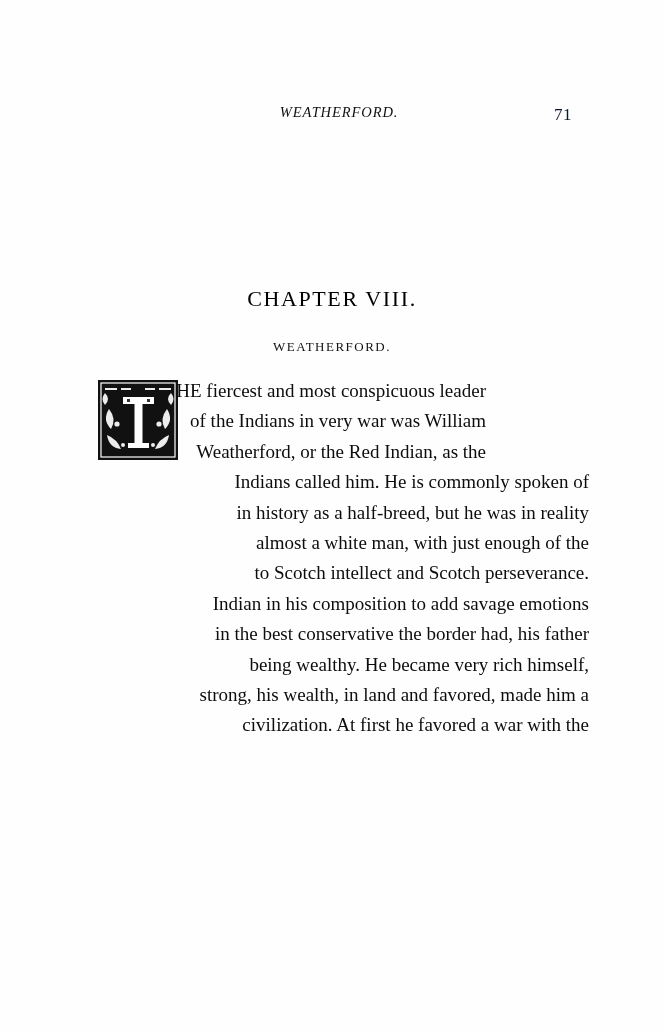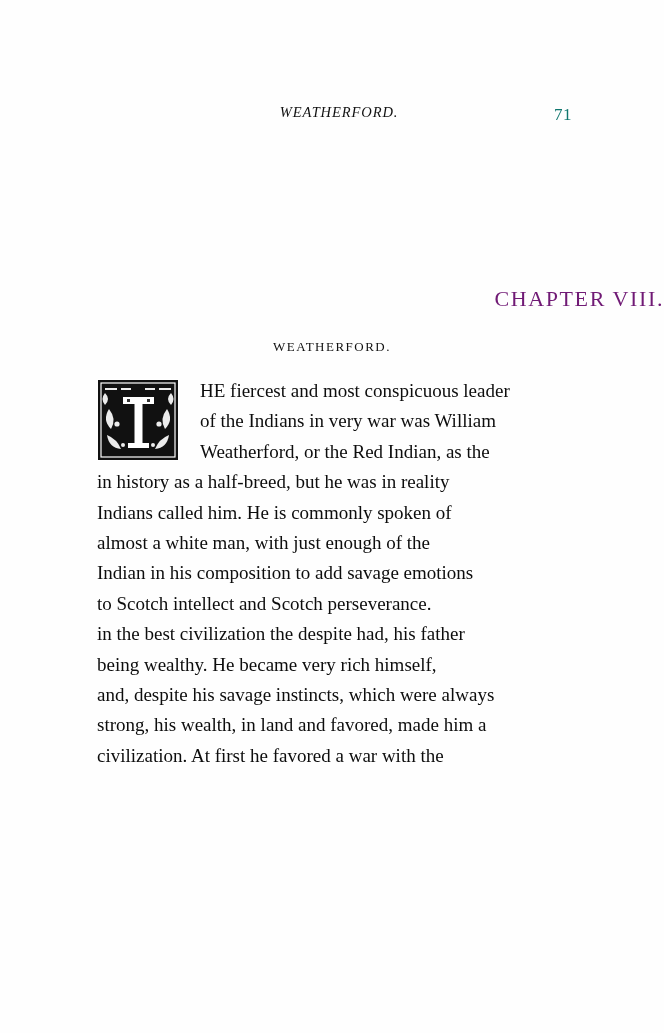--- a/index.html
+++ b/index.html
@@ -41,34 +41,34 @@
     font-family: "Liberation Serif", serif;
     color: #111;
     padding-left: 14px;
   }
   .running-head-folio {
     position: absolute;
     right: 0;
     top: 1px;
     font-size: 17px;
     letter-spacing: 0.5px;
-    color: #0f766e;
+    color: #0f172a;
     font-family: "Liberation Serif", serif;
   }
 
   
   .chapter-title {
     position: absolute;
     top: 286px;
     left: 0;
     right: 0;
-    text-align: right;
+    text-align: center;
     font-size: 22px;
     letter-spacing: 1.6px;
-    color: #701a75;
+    color: #000000;
   }
   .chapter-subtitle {
     position: absolute;
     top: 339px;
     left: 0;
     right: 0;
     text-align: center;
     font-size: 13px;
     letter-spacing: 1.5px;
     color: #111;
@@ -76,21 +76,21 @@
 
   
   .body-text {
     position: absolute;
     top: 376px;
     left: 97px;
     width: 492px;
   }
   .textline {
     display: flex;
-    justify-content: flex-start;
+    justify-content: flex-end;
     font-size: 19px;
     line-height: 30.4px;
     height: 30.4px;
     white-space: nowrap;
     color: #0d0d0d;
   }
   .textline > span {
     display: inline-block;
   }
 
@@ -159,42 +159,39 @@
     <div class="textline indent-1">
         <span>HE  fiercest  and  most  conspicuous  leader</span>
       </div>
     <div class="textline indent-1">
         <span>of   the   Indians   in  very  war  was  William</span>
       </div>
     <div class="textline indent-1">
         <span>Weatherford,   or   the   Red   Indian,   as   the</span>
       </div>
     <div class="textline">
-        <span>in   history  as  a  half-breed, but  he  was  in  reality</span>
+        <span>Indians  called  him.    He  is  commonly  spoken  of</span>
       </div>
     <div class="textline">
-        <span>Indians  called  him.    He  is  commonly  spoken  of</span>
+        <span>in   history  as  a  half-breed, but  he  was  in  reality</span>
       </div>
     <div class="textline">
         <span>almost   a   white   man,   with   just   enough   of   the</span>
       </div>
     <div class="textline">
+        <span>to    Scotch    intellect    and    Scotch    perseverance.</span>
+      </div>
+    <div class="textline">
         <span>Indian  in  his  composition  to  add  savage  emotions</span>
       </div>
     <div class="textline">
-        <span>to    Scotch    intellect    and    Scotch    perseverance.</span>
-      </div>
-    <div class="textline">
-        <span>in  the  best  civilization  the  despite  had,  his  father</span>
+        <span>in  the  best  conservative  the  border  had,  his  father</span>
       </div>
     <div class="textline">
         <span>being   wealthy.     He   became   very   rich   himself,</span>
-      </div>
-    <div class="textline">
-        <span>and, despite  his  savage instincts,  which  were  always</span>
       </div>
     <div class="textline">
         <span>strong,  his  wealth,  in  land  and  favored,  made  him  a</span>
       </div>
     <div class="textline">
         <span>civilization.    At  first  he  favored  a  war  with  the</span>
       </div>
   </div>
 
 </div>

